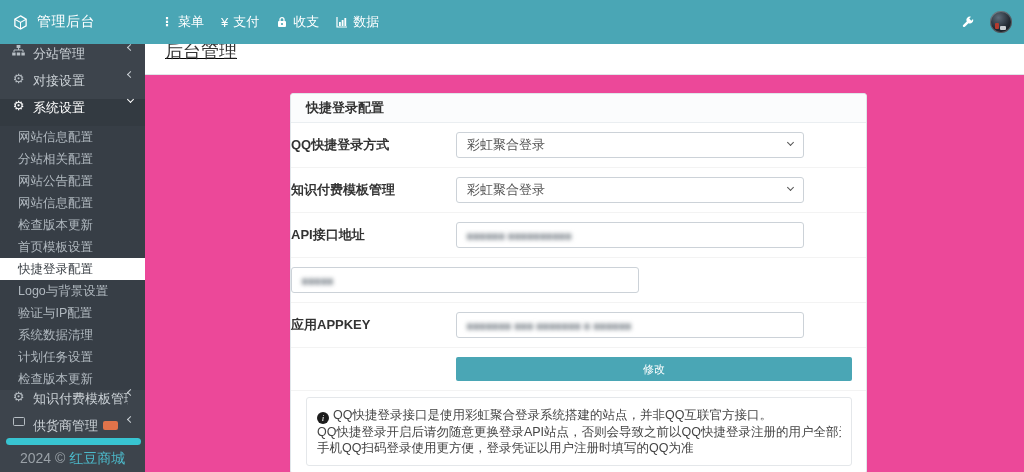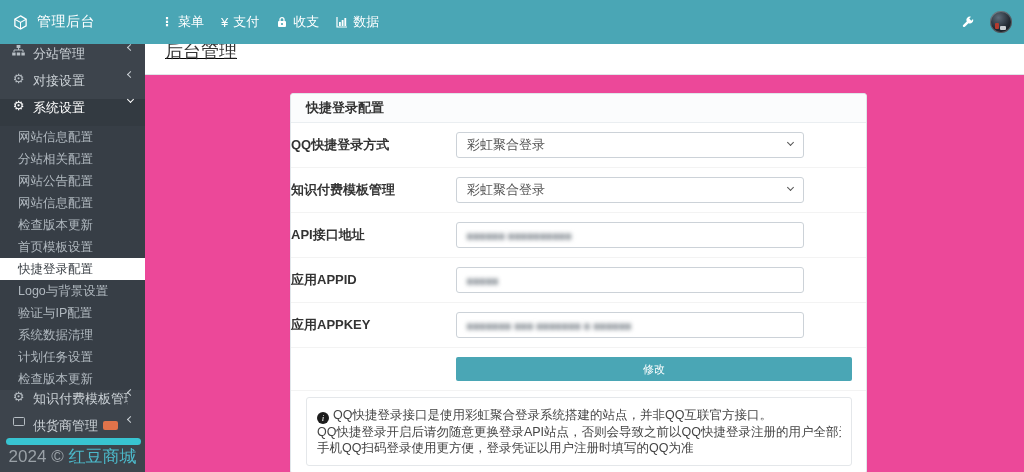--- a/index.html
+++ b/index.html
@@ -37,21 +37,21 @@
   .badge { display:inline-block; min-width:15px; height:9px; background:#e0734a; border-radius:2px; margin-left:5px; }
   .chev { display:inline-block; width:5px; height:5px; border-style:solid; border-width:0 1.5px 1.5px 0; border-color:currentColor; }
   .chev.left { transform:rotate(135deg); }
   .chev.down { transform:rotate(45deg); margin-top:-2px; }
   .submenu { background:#373e46; }
   .sub-item { height:22px; line-height:22px; padding-left:18px; font-size:12.5px; color:#b0b8bf;
               white-space:nowrap; cursor:default; }
   .sub-item.active { background:#ffffff; color:#3b4046; }
   .side-progress { position:absolute; left:6px; right:4px; top:410px; height:7px; border-radius:4px;
                    background:#38c4d1; z-index:5; }
-  .side-footer { position:absolute; left:0; right:0; bottom:4px; text-align:center; font-size:17px; color:#9aa1a7; }
+  .side-footer { position:absolute; left:0; right:0; bottom:4px; text-align:center; font-size:14px; color:#9aa1a7; }
   .side-footer a { color:#4cb9ca; text-decoration:none; }
 
   
   .main { position:absolute; left:145px; top:28px; right:0; bottom:0; background:#ec4899;text-decoration:underline; }
   .page-header { height:47px; background:#fff; border-bottom:1px solid #e0e4e8; display:flex; align-items:center; padding-left:20px; }
   .page-title { font-size:18px; color:#333; font-weight:normal; }
 
   .card { position:absolute; left:145px; top:65px; width:577px; background:#fff;
           border:1px solid #e0e6ea; border-radius:3px; box-shadow:0 1px 1px rgba(0,0,0,.04); }
   .card-header { height:29px; line-height:28px; padding:0 15px; background:#fbfcfd;
@@ -244,21 +244,20 @@
       <div class="form-row">
         <div class="form-label">API接口地址</div>
         <div class="ctrl-wrap">
           <div class="inp">
             <span class="blurred">▆▆▆▆▆▆ ▆▆▆▆▆▆▆▆▆▆</span>
           </div>
         </div>
       </div>
 
       <div class="form-row">
-        <div class="form-label">应用APPID</div>
         <div class="ctrl-wrap">
           <div class="inp">
             <span class="blurred">▆▆▆▆▆</span>
           </div>
         </div>
       </div>
 
       <div class="form-row">
         <div class="form-label">应用APPKEY</div>
         <div class="ctrl-wrap">

